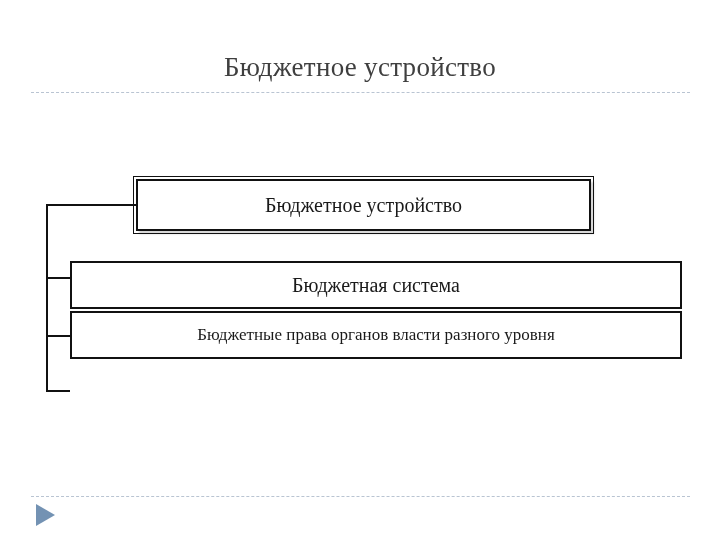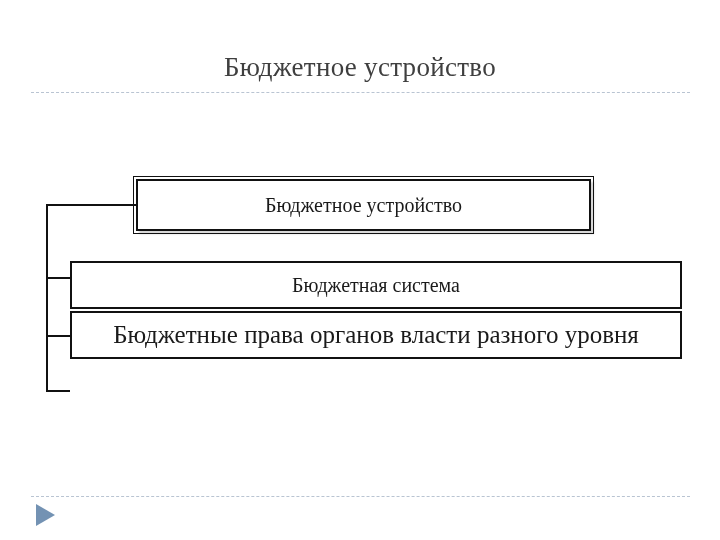--- a/index.html
+++ b/index.html
@@ -103,21 +103,21 @@
     font-size: 20px;
   }
 
   .node-child {
     left: 70px;
     width: 612px;
     height: 48px;
     font-size: 20px;
   }
   .node-c1 { top: 261px; }
-  .node-c2 { top: 311px; font-size: 25px; }
+  .node-c2 { top: 311px; font-size: 17px; }
   .node-c3 { top: 366px; font-size: 19.5px; }
 
   
   .play-button {
     position: absolute;
     left: 36px;
     top: 504px;
     width: 0;
     height: 0;
     border-top: 11px solid transparent;

